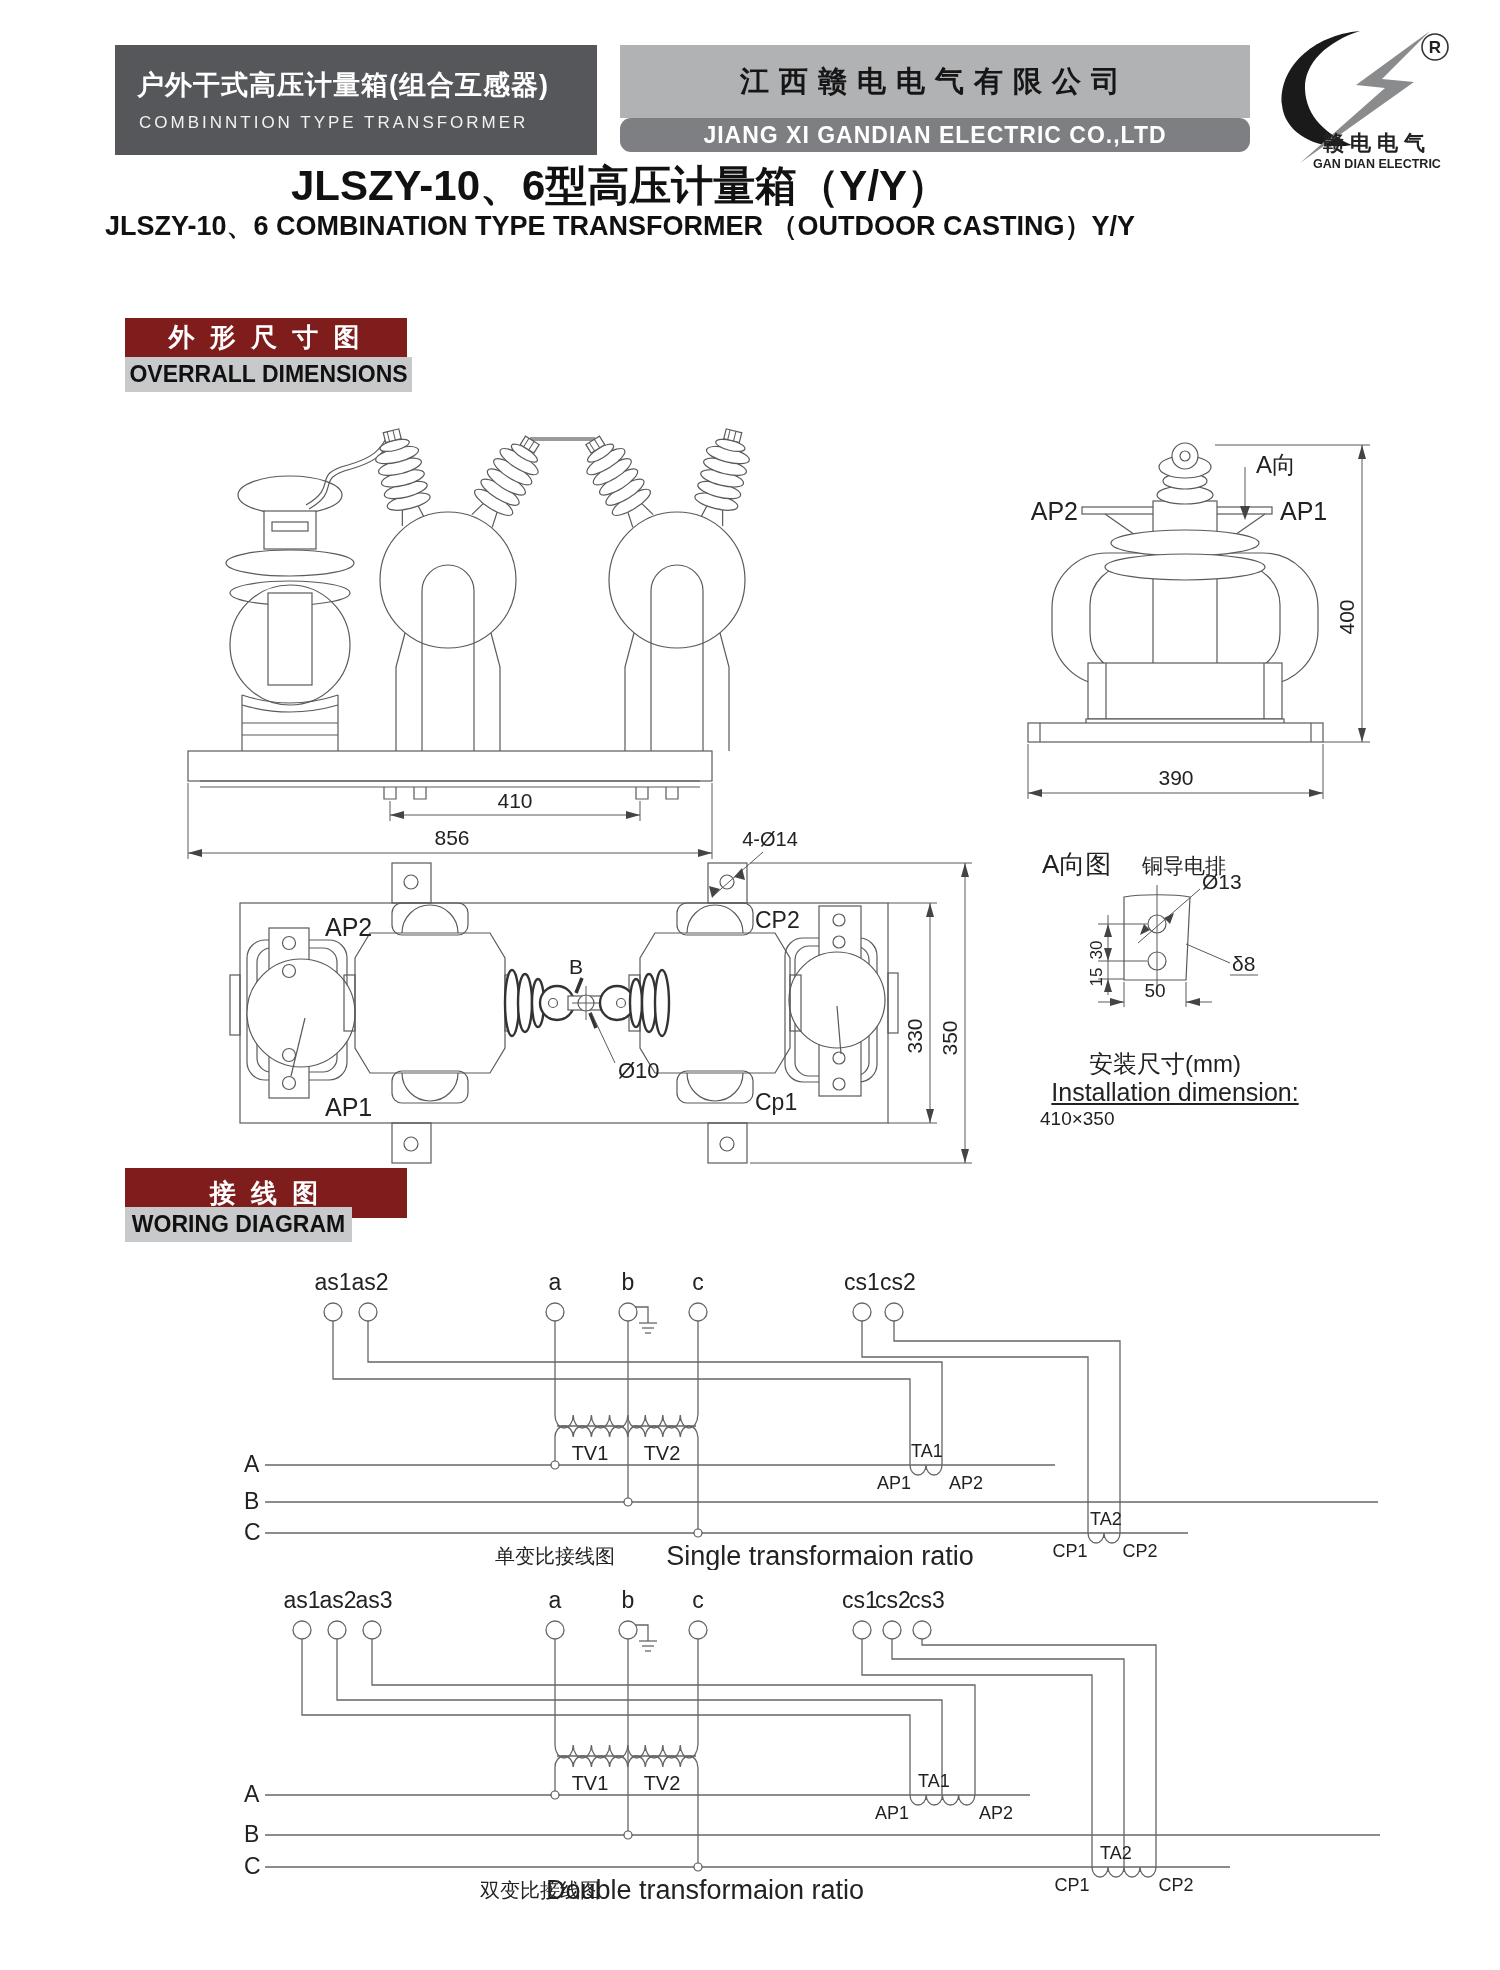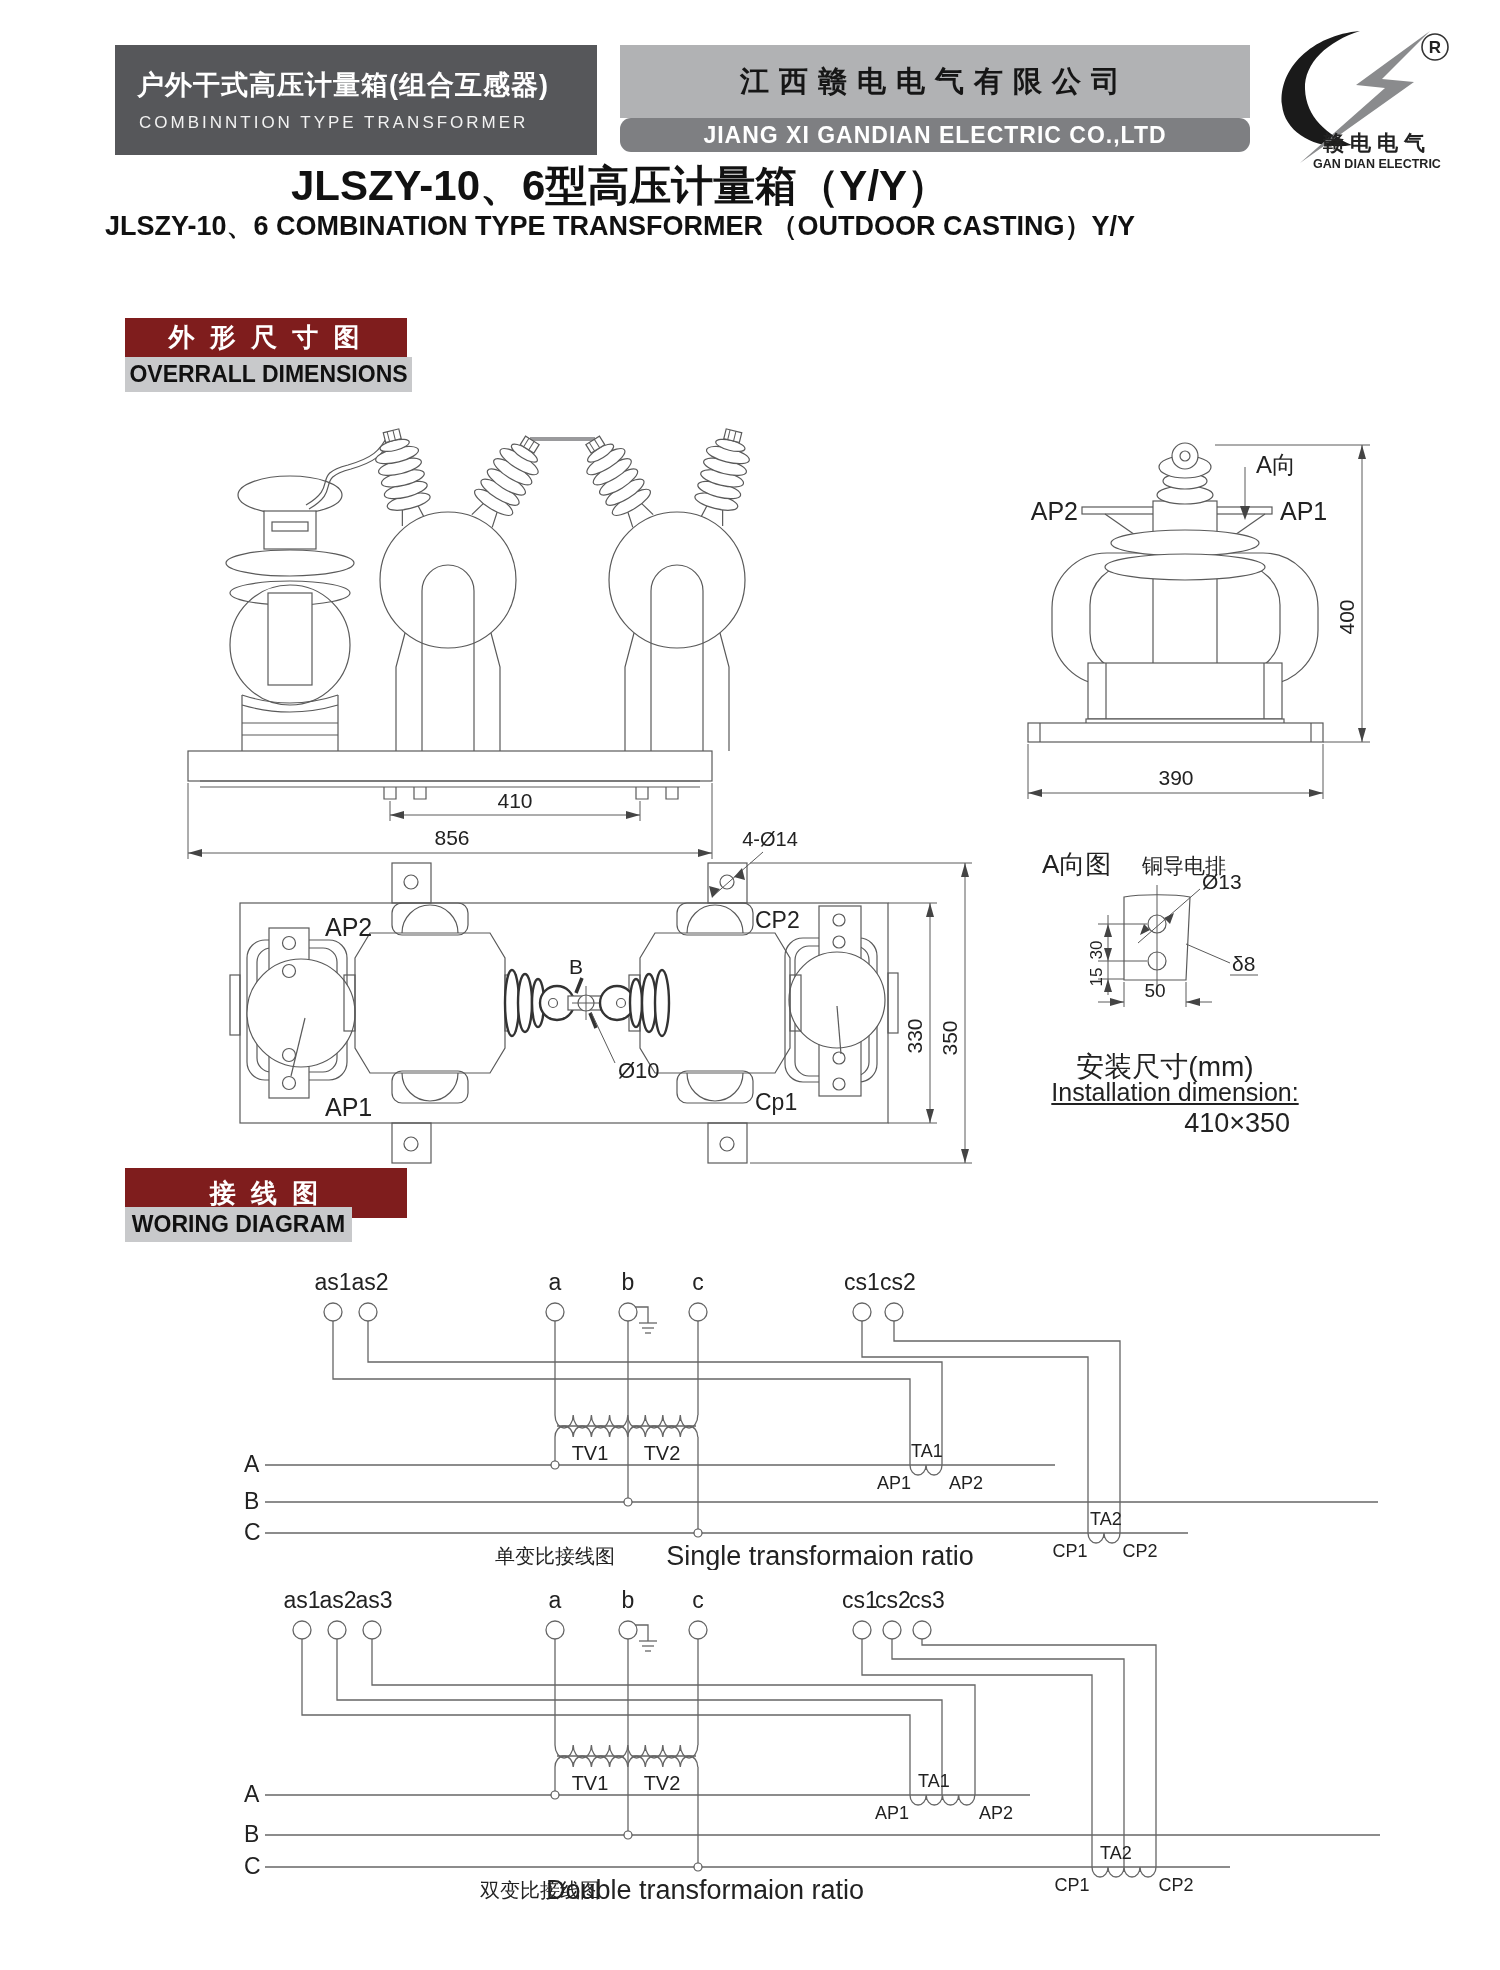--- a/index.html
+++ b/index.html
@@ -17,23 +17,23 @@
   .title-zh{left:0;top:158px;width:1240px;text-align:center;font-size:42px;font-weight:bold;color:#111;}
   .title-en{left:0;top:208px;width:1240px;text-align:center;font-size:27px;font-weight:bold;color:#111;}
   
   .sec-dark{background:#7f1d1d;color:#fff;display:flex;align-items:center;justify-content:center;font-size:26px;font-weight:bold;letter-spacing:4px;}
   .sec-light{background:#c8c9cb;color:#111;display:flex;align-items:center;justify-content:center;font-size:23px;font-weight:bold;}
   #sec1d{left:125px;top:318px;width:282px;height:39px;}
   #sec1l{left:125px;top:357px;width:287px;height:35px;}
   #sec2d{left:125px;top:1168px;width:282px;height:50px;}
   #sec2l{left:125px;top:1207px;width:227px;height:35px;}
   
-  .inst-zh{left:1040px;top:1048px;width:250px;text-align:center;font-size:28px;color:#222;}
+  .inst-zh{left:1040px;top:1048px;width:250px;text-align:center;font-size:24px;color:#222;}
   .inst-en{left:1040px;top:1078px;width:270px;text-align:center;font-size:25px;color:#222;text-decoration:underline;}
-  .inst-val{left:1040px;top:1108px;width:250px;text-align:right;font-size:27px;color:#222;}
+  .inst-val{left:1040px;top:1108px;width:250px;text-align:left;font-size:19px;color:#222;}
   svg{display:block;}
   svg text{font-family:"Liberation Sans",sans-serif;fill:#222;}
   .ln{stroke:#5a5a5a;stroke-width:1.2;fill:none;}
   .lnw{stroke:#5a5a5a;stroke-width:1.2;fill:#ffffff;}
   .bold{stroke:#333;stroke-width:2.4;fill:#ffffff;}
   .dim{stroke:#5a5a5a;stroke-width:1;fill:none;}
   .arr{fill:#444;stroke:none;}
   .wire{stroke:#666;stroke-width:1.3;fill:none;}
   .gray-wire{stroke:#9a9a9c;stroke-width:4;fill:none;}
 </style>

